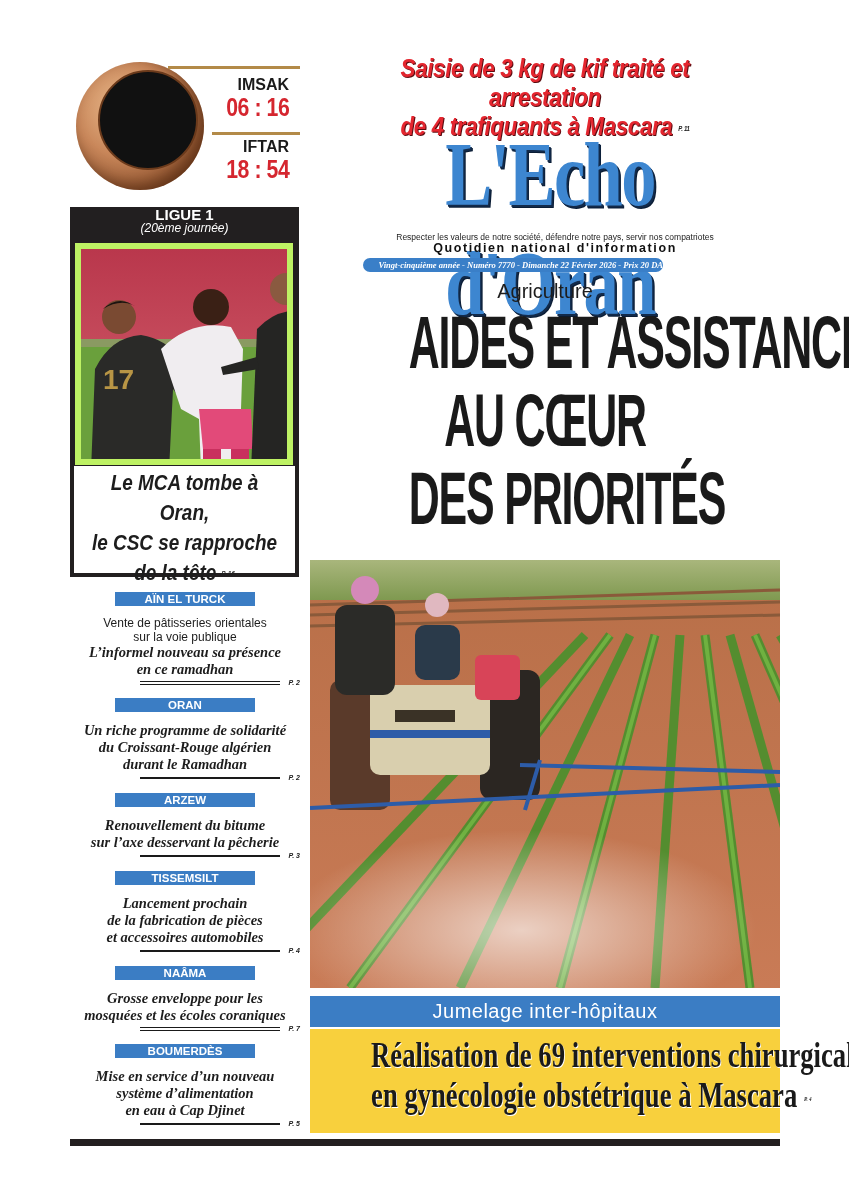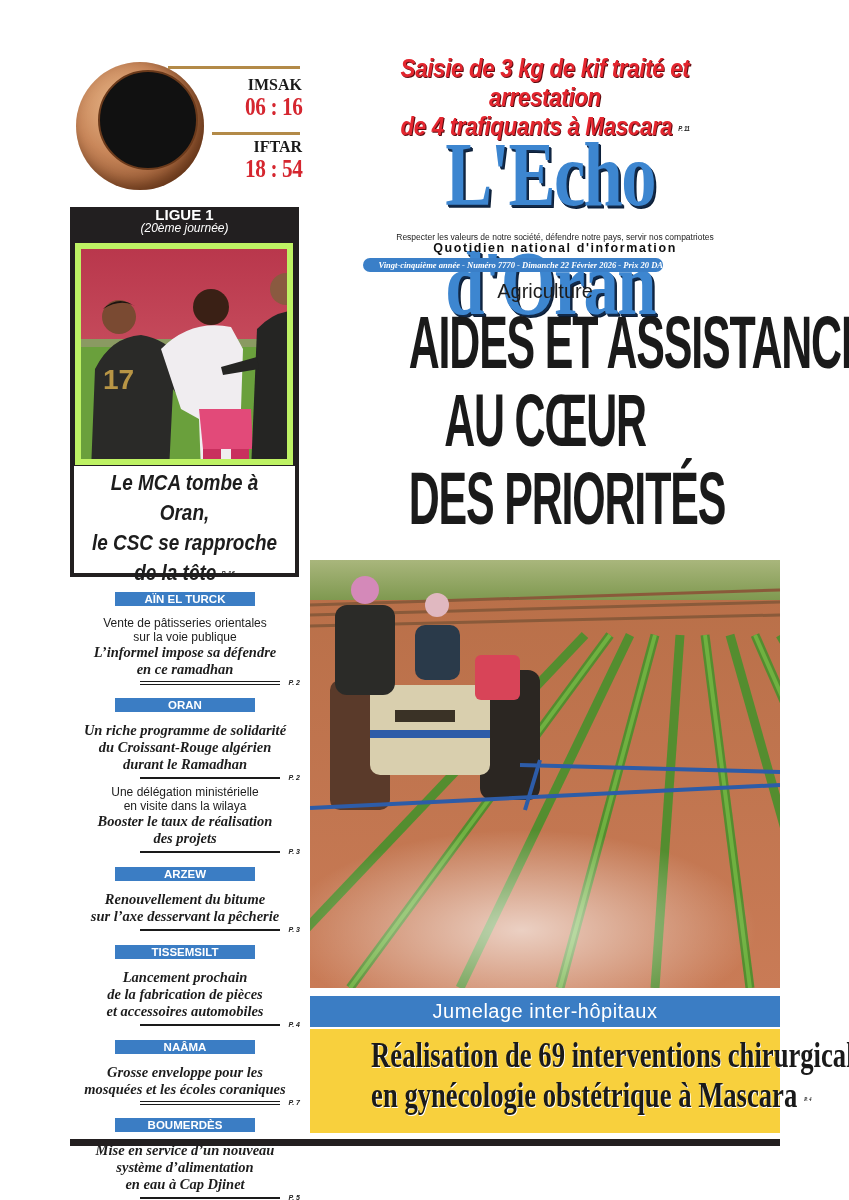--- a/index.html
+++ b/index.html
@@ -10,21 +10,21 @@
   .ramadhan { position: absolute; left: 72px; top: 58px; width: 230px; height: 140px; }
   .moon { position: absolute; left: 4px; top: 4px; width: 128px; height: 128px; border-radius: 50%;
     background: radial-gradient(circle at 35% 35%, #e9b98b 0%, #c9875a 40%, #8a4e2a 80%, #5e3218 100%);
     box-shadow: inset -6px -6px 14px rgba(60,25,5,0.5); }
   .moon-inner { position: absolute; left: 26px; top: 12px; width: 100px; height: 100px; border-radius: 50%; background: #111; border: 2px solid #6b3a1b; }
   .moon-text { position: absolute; left: 30px; top: 24px; width: 92px; text-align: center; font-family: "Liberation Serif", serif; }
   .moon-text .r1 { color: #fff; font-size: 15px; font-weight: bold; letter-spacing: -0.5px; }
   .moon-text .r2 { color: #fff; font-size: 20px; font-weight: bold; line-height: 22px; }
   .moon-text .r3 { color: #f3e400; font-size: 14px; font-weight: bold; margin-top: 4px; }
   .gold-line { position: absolute; height: 3px; background: #b38a48; }
-  .times { position: absolute; right: 0; text-align: right; font-family: Liberation Serif, serif; }
+  .times { position: absolute; right: 13px; text-align: right; }
   .times .lbl { font-size: 16px; font-weight: bold; color: #1a1a1a; line-height: 18px; }
   .times .val { font-size: 25px; font-weight: bold; color: #d5262f; line-height: 26px; letter-spacing: -0.5px; transform: scaleX(0.85); transform-origin: right; }
 
   
   .ligue { position: absolute; left: 70px; top: 207px; width: 229px; height: 370px; background: #221f20; }
   .ligue-head { text-align: center; color: #fff; }
   .ligue-head .t1 { font-size: 15px; font-weight: bold; line-height: 15px; padding-top: 0; }
   .ligue-head .t2 { font-size: 12px; font-style: italic; line-height: 12px; }
   .ligue-photo { position: absolute; left: 5px; top: 36px; width: 218px; height: 222px; background: #a16207; overflow: hidden; border: 6px solid #bef264; }
   .ligue-card { position: absolute; left: 4px; top: 259px; width: 221px; height: 107px; background: #fff; text-align: center; padding-top: 2px; }
@@ -143,49 +143,39 @@
     <div class="hl"><span>de la tête</span> <span class="pref">P. 16</span></div>
   </div>
 </div>
 
 <div class="briefs">
 
   <div>
     <div class="tag">AÏN EL TURCK</div>
     <div class="kicker">Vente de pâtisseries orientales</div>
     <div class="kicker">sur la voie publique</div>
-    <div class="brief-hl">L’informel impose sa défendre</div>
+    <div class="brief-hl">L’informel nouveau sa présence</div>
     <div class="brief-hl">en ce ramadhan</div>
     <div class="rule-row">
         <div class="rule double"></div>
         <span class="pg">P. 2</span>
       </div>
   </div>
 
   <div>
     <div class="tag">ORAN</div>
     <div class="brief-hl">Un riche programme de solidarité</div>
     <div class="brief-hl">du Croissant-Rouge algérien</div>
     <div class="brief-hl">durant le Ramadhan</div>
     <div class="rule-row">
         <div class="rule"></div>
         <span class="pg">P. 2</span>
       </div>
   </div>
 
-  <div>
-    <div class="kicker">Une délégation ministérielle</div>
-    <div class="kicker">en visite dans la wilaya</div>
-    <div class="brief-hl">Booster le taux de réalisation</div>
-    <div class="brief-hl">des projets</div>
-    <div class="rule-row">
-        <div class="rule"></div>
-        <span class="pg">P. 3</span>
-      </div>
-  </div>
 
   <div>
     <div class="tag">ARZEW</div>
     <div class="brief-hl">Renouvellement du bitume</div>
     <div class="brief-hl">sur l’axe desservant la pêcherie</div>
     <div class="rule-row">
         <div class="rule"></div>
         <span class="pg">P. 3</span>
       </div>
   </div>

